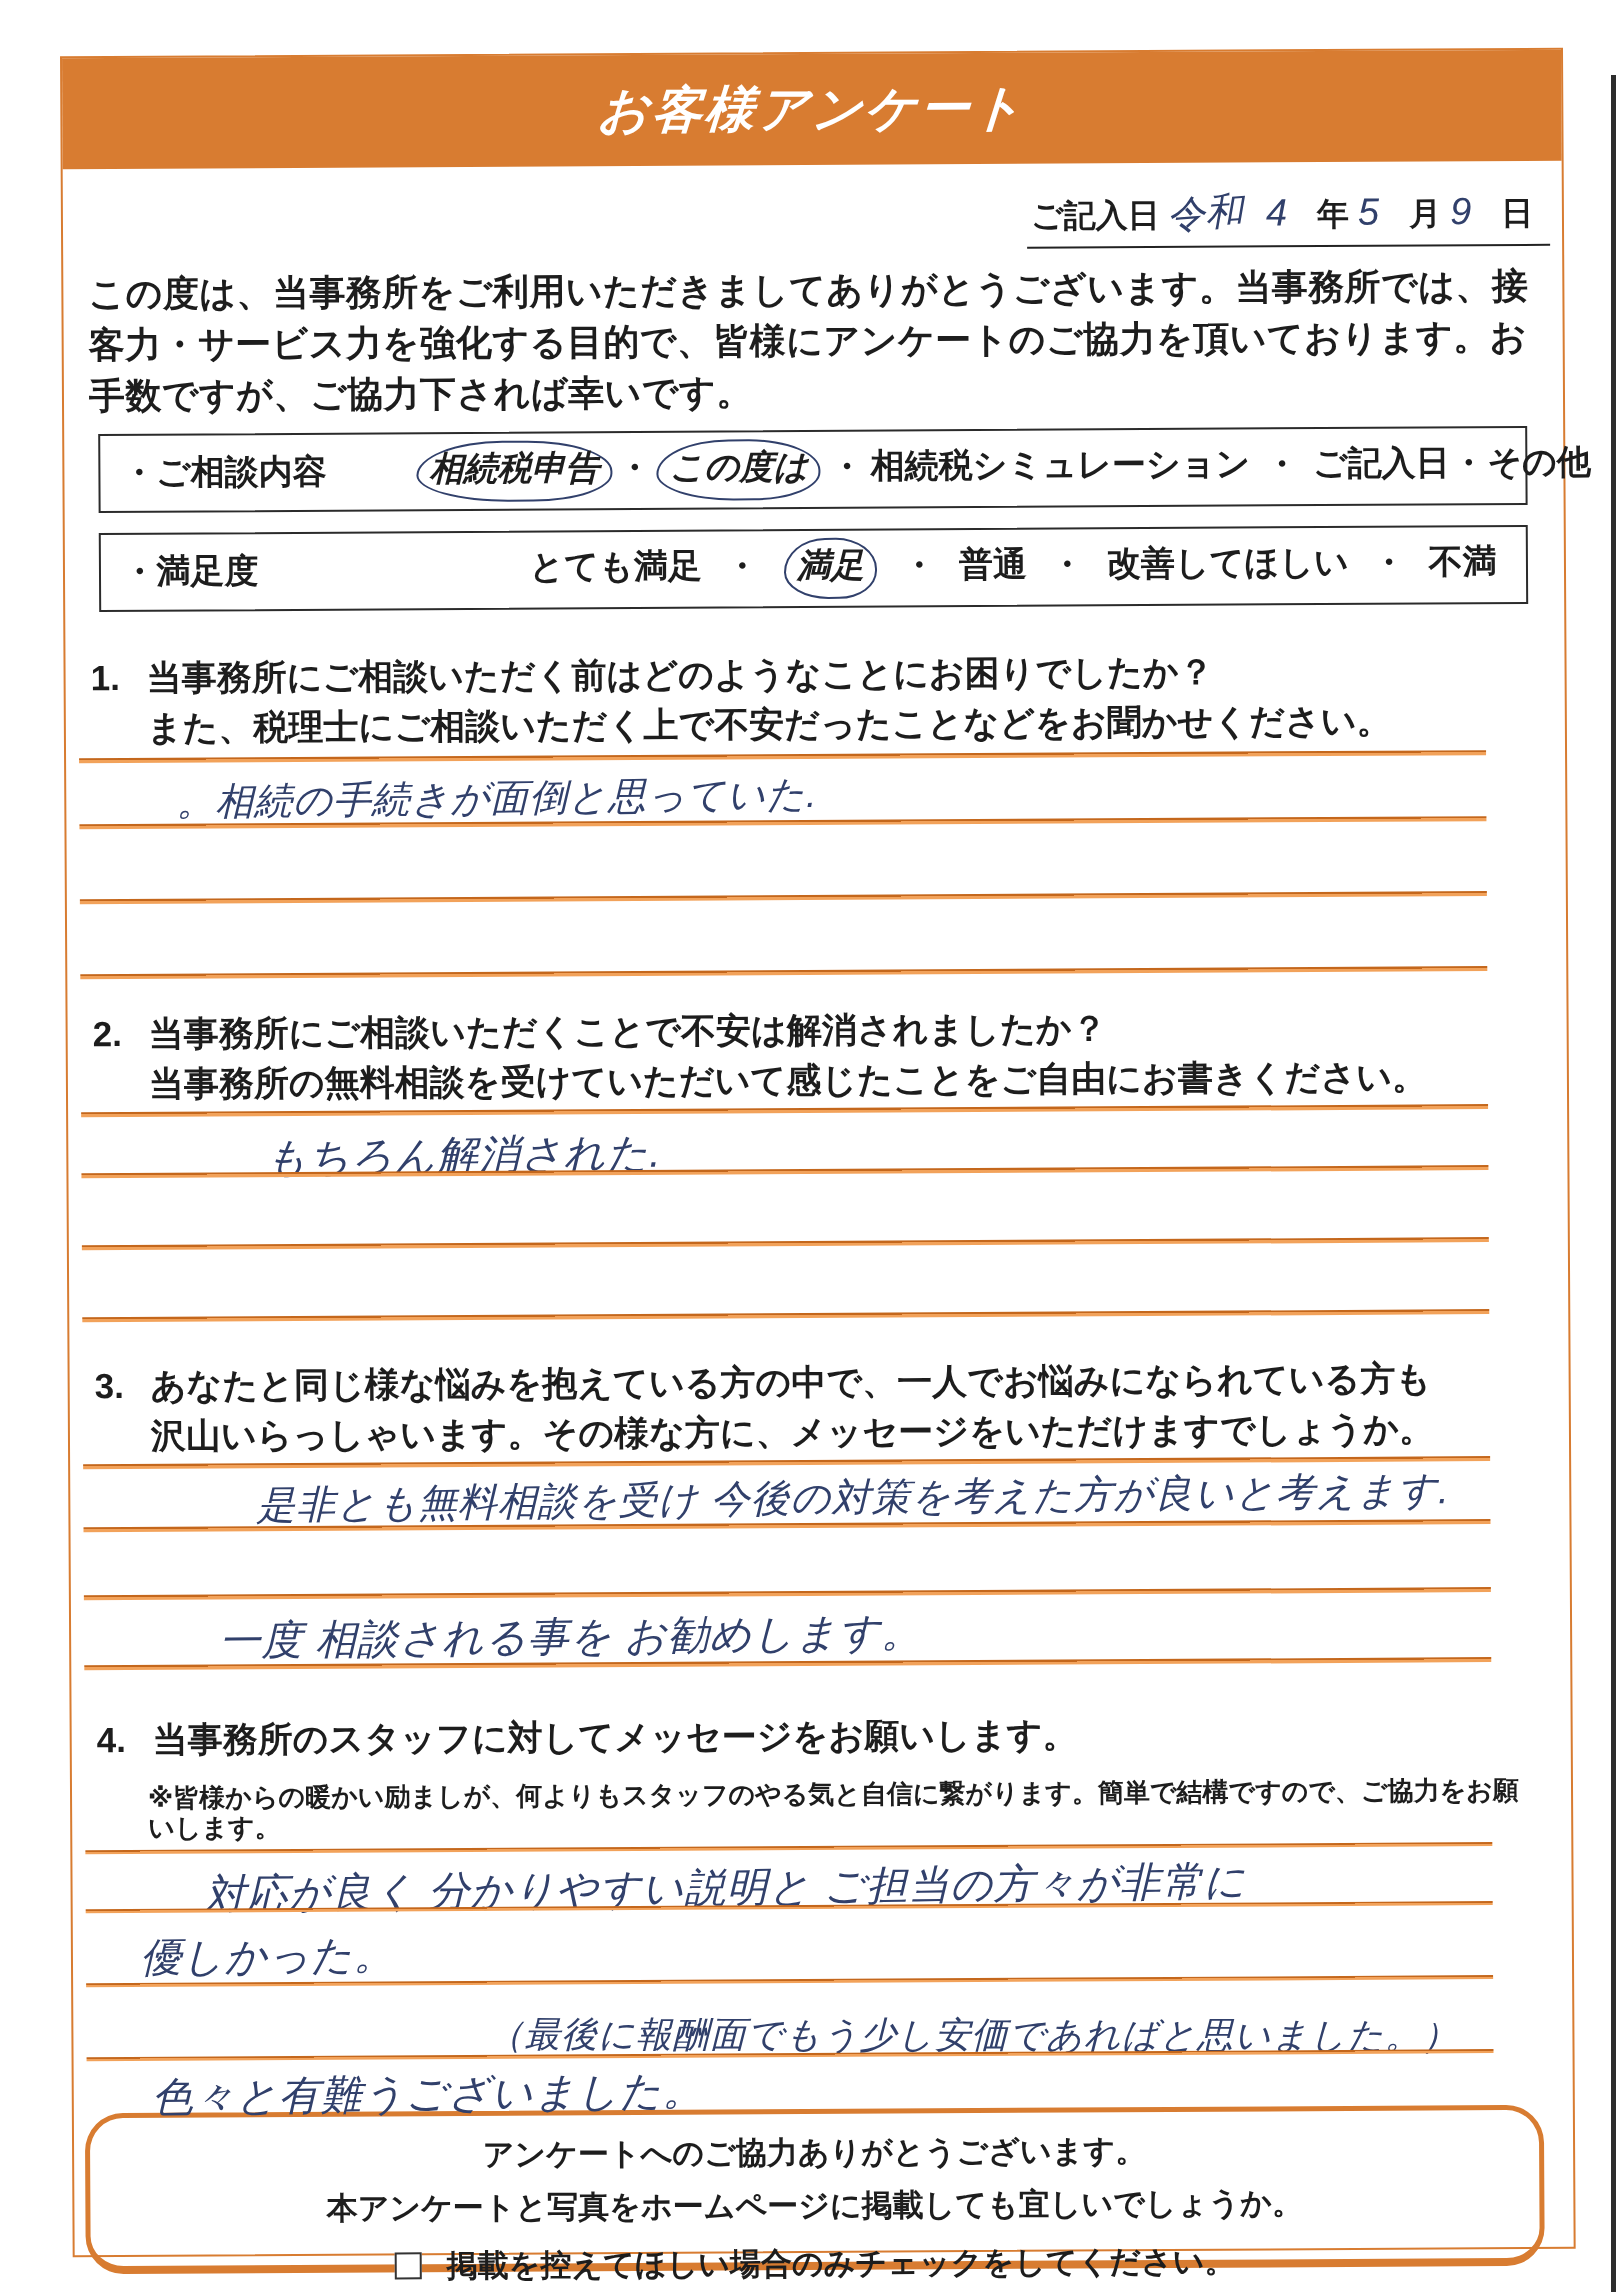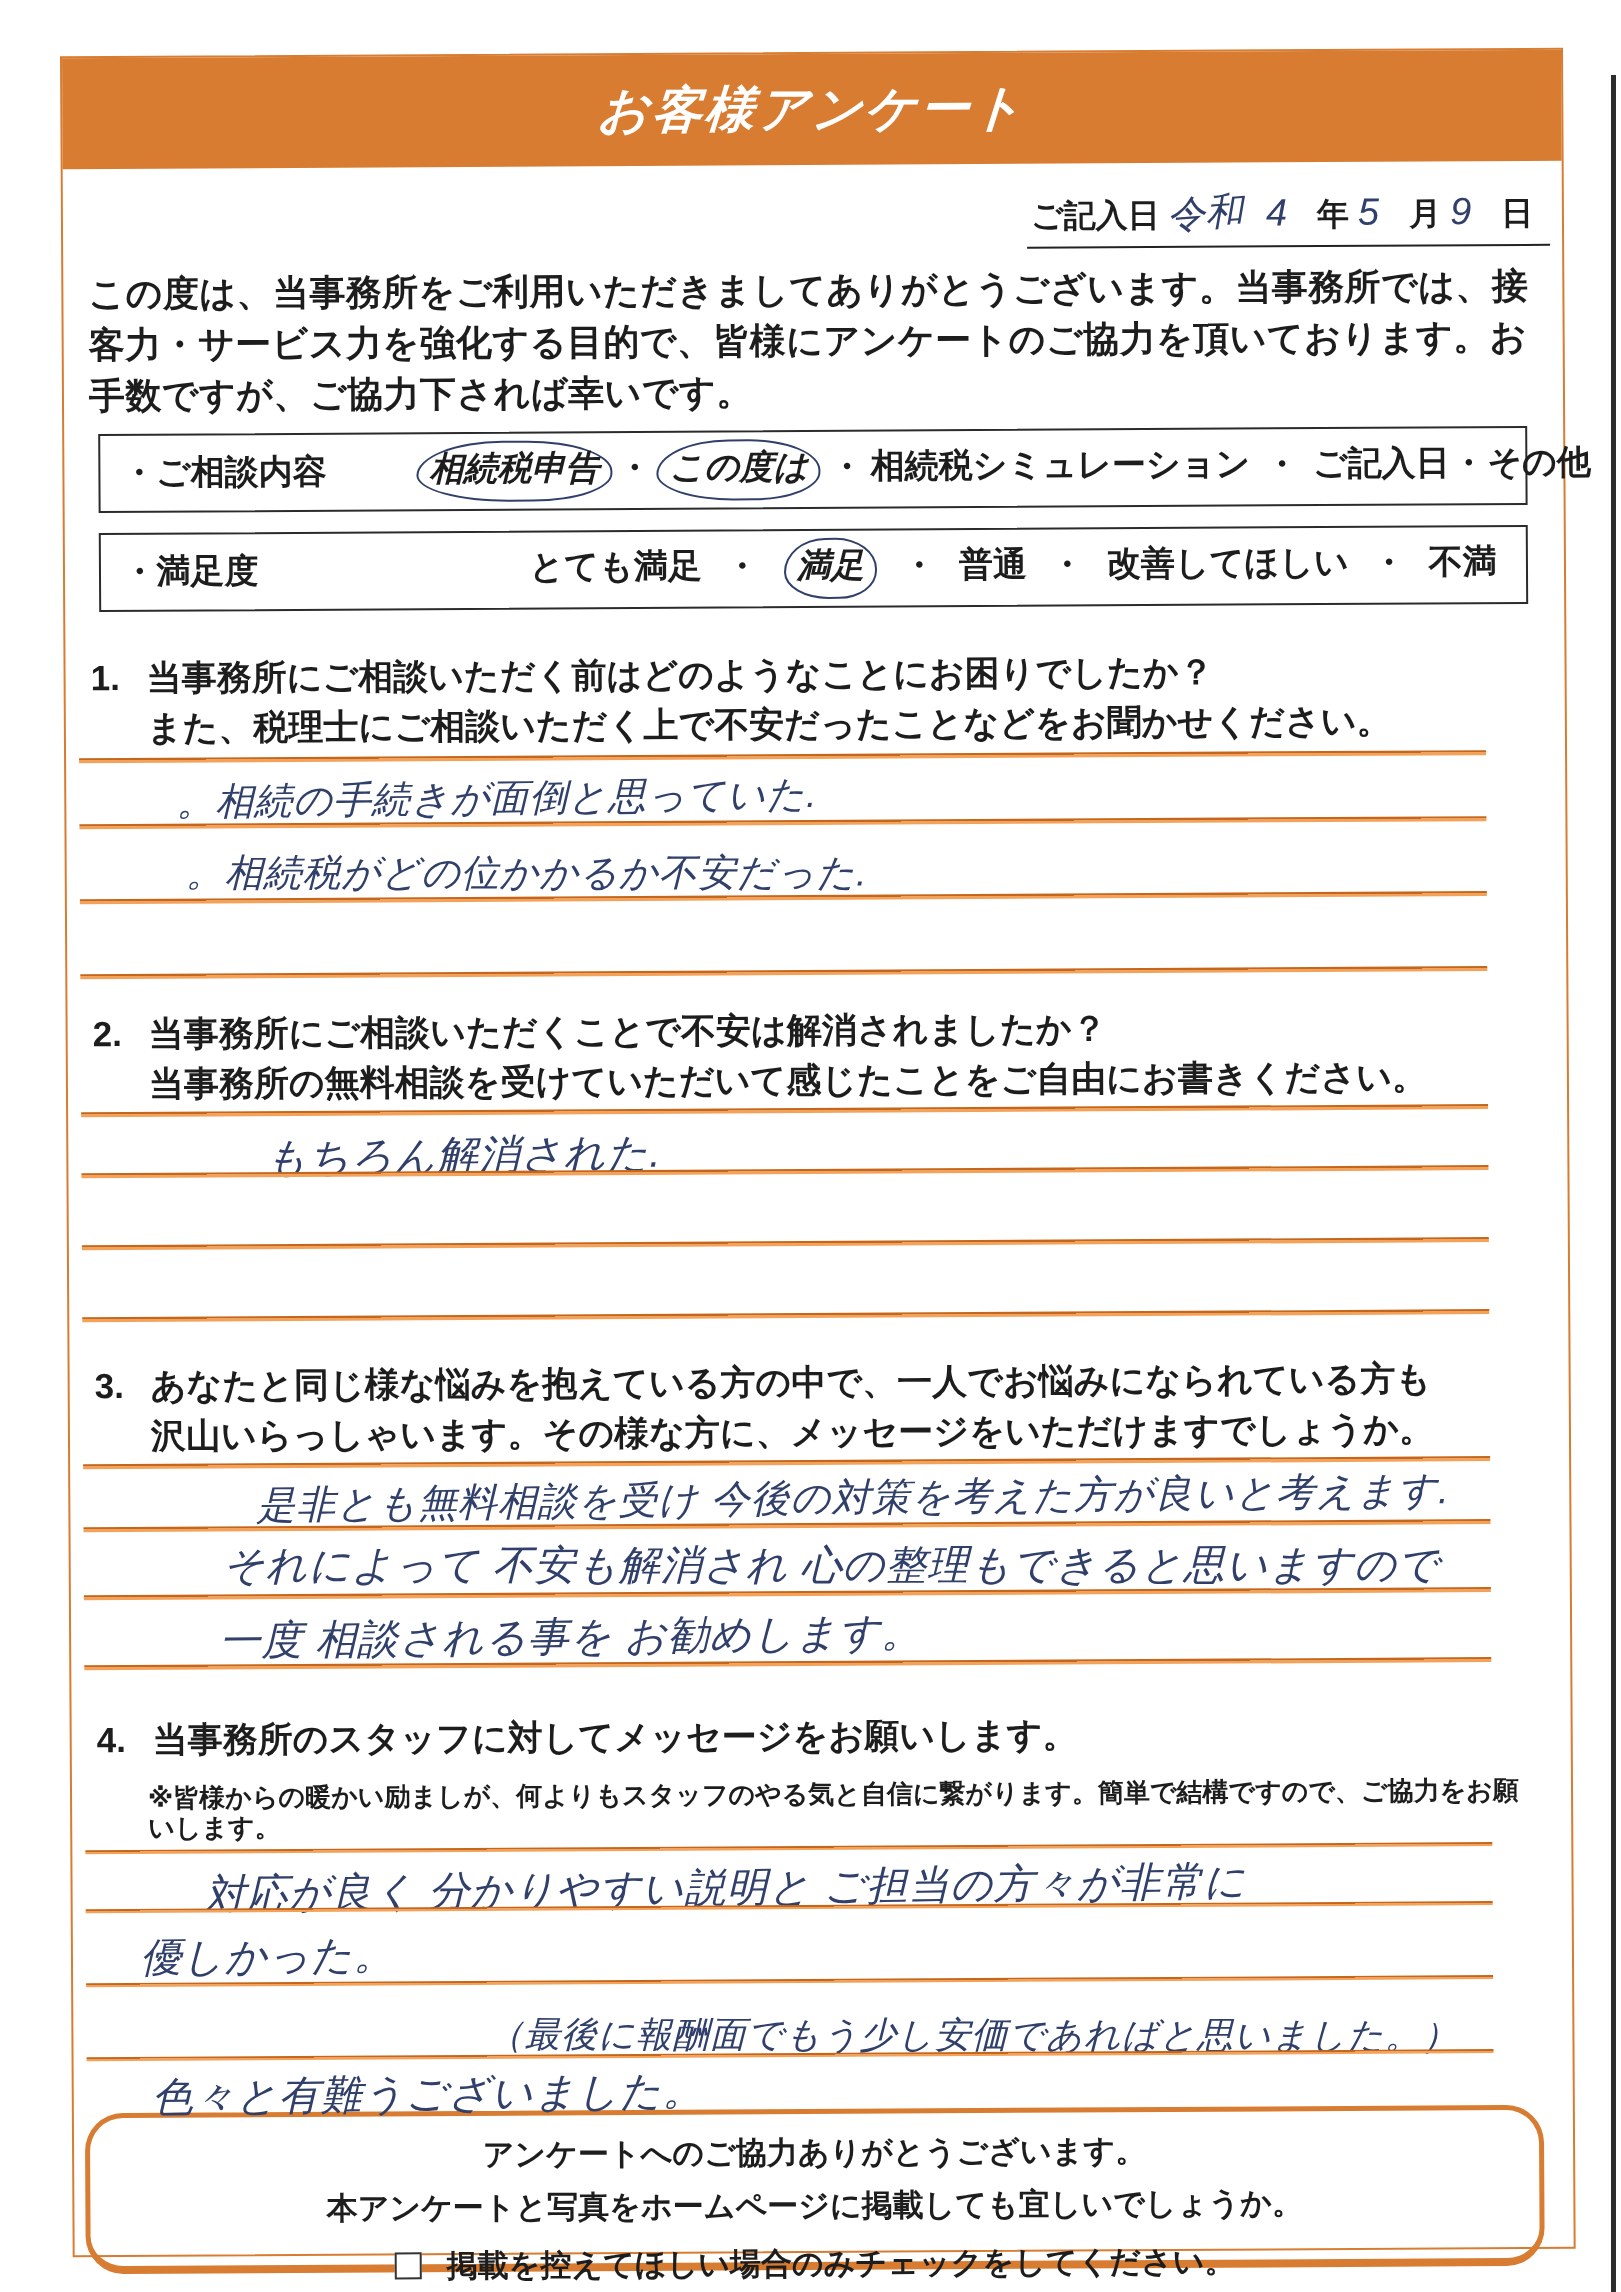--- a/index.html
+++ b/index.html
@@ -132,21 +132,20 @@
         <span>また、税理士にご相談いただく上で不安だったことなどをお聞かせください。</span>
       </span>
     </div>
     <div class="answers">
       <div class="rule-first"></div>
       <div class="arow h74">
         <span class="hw answer" style="left:97px;font-size:38px">。相続の手続きが面倒と思っていた.</span>
         <div class="rule"></div>
       </div>
       <div class="arow h84">
-        <span class="hw answer" style="left:106px;font-size:38px;transform:rotate(0.3deg)">。相続税がどの位かかるか不安だった.</span>
         <div class="rule"></div>
       </div>
       <div class="arow h84">
         <div class="rule"></div>
       </div>
     </div>
   </section>
 
   <section class="question q-2">
     <div class="q-line">
@@ -179,21 +178,20 @@
         <span>沢山いらっしゃいます。その様な方に、メッセージをいただけますでしょうか。</span>
       </span>
     </div>
     <div class="answers">
       <div class="rule-first"></div>
       <div class="arow h70">
         <span class="hw answer" style="left:173px;font-size:39px">是非とも無料相談を受け 今後の対策を考えた方が良いと考えます.</span>
         <div class="rule"></div>
       </div>
       <div class="arow h76">
-        <span class="hw answer" style="left:139px;font-size:41px;transform:rotate(0.3deg)">それによって 不安も解消され 心の整理もできると思いますので</span>
         <div class="rule"></div>
       </div>
       <div class="arow h78">
         <span class="hw answer" style="left:135px;font-size:41px">一度 相談される事を お勧めします。</span>
         <div class="rule"></div>
       </div>
     </div>
   </section>
 
   <section class="question q-4">

